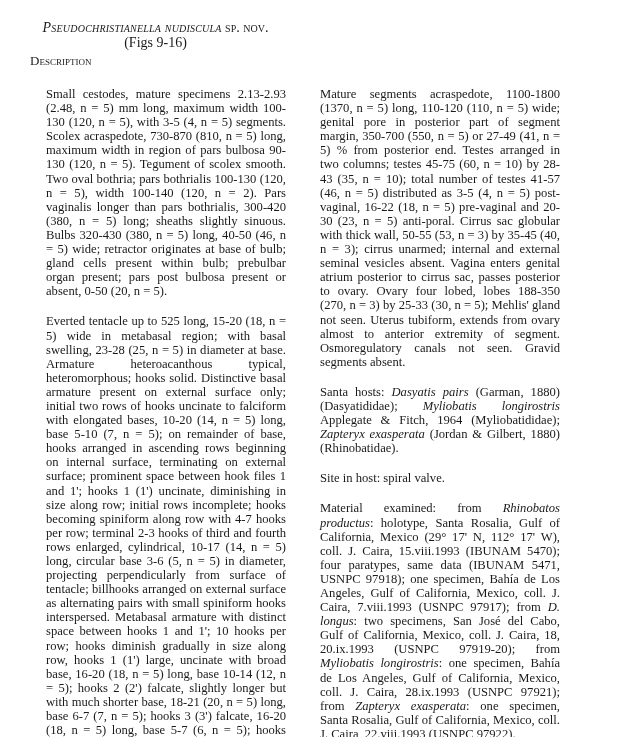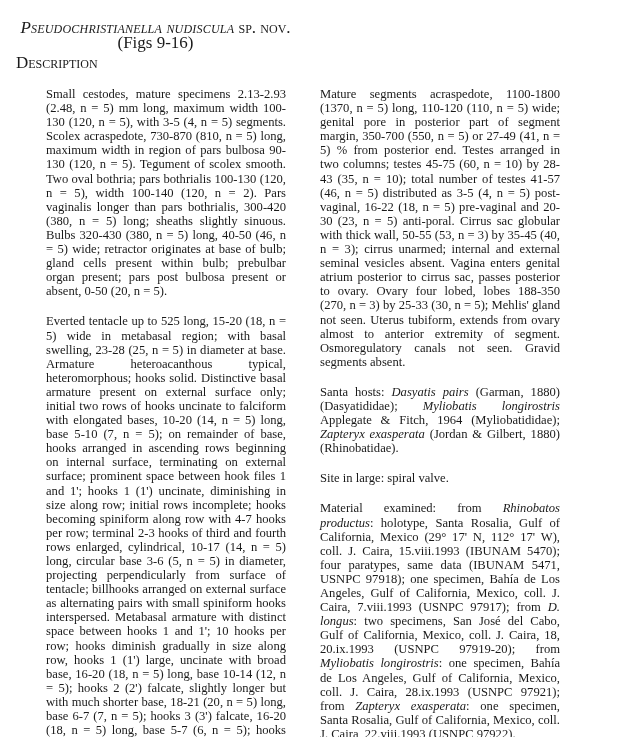--- a/index.html
+++ b/index.html
@@ -1,22 +1,22 @@
 <!DOCTYPE html>
 <html><head>
 <meta charset="utf-8">
 <style>
   html, body { margin: 0; padding: 0; background: #ffffff; }
   body { width: 622px; height: 737px; position: relative; overflow: hidden;
          font-family: "Liberation Serif", "DejaVu Serif", serif; color: #1a1a1a; }
   .title { position: absolute; left: 0; top: 20px; width: 311px; text-align: center;
-           font-size: 17px; line-height: 15px; }
+           font-size: 14px; line-height: 15px; }
   .title .sc { font-variant: small-caps; font-style: italic; letter-spacing: 0.2px; }
   .title .sc2 { font-variant: small-caps; }
-  .section { position: absolute; left: 16px; top: 53px; font-size: 17px; font-variant: small-caps; }
+  .section { position: absolute; left: 30px; top: 53px; font-size: 13px; font-variant: small-caps; }
   .col { position: absolute; font-size: 12.6px; line-height: 14.1px; text-align: justify;
          hyphens: manual; }
   .col p { margin: 16px; }
   .col-left { left: 30px; top: 71px; width: 272px; }
   .col-right { left: 304px; top: 71px; width: 272px; }
   .gap { margin-top: 4px !important; }
   i { font-style: italic; }
 </style>
 </head>
 <body>
@@ -32,16 +32,16 @@
 <div class="section">Description</div>
 
 <div class="col col-left">
   <p>Small cestodes, mature specimens 2.13-2.93 (2.48, n = 5) mm long, maximum width 100-130 (120, n = 5), with 3-5 (4, n = 5) segments. Scolex acraspedote, 730-870 (810, n = 5) long, maximum width in region of pars bulbosa 90-130 (120, n = 5). Tegument of scolex smooth. Two oval bothria; pars bothrialis 100-130 (120, n = 5), width 100-140 (120, n = 2). Pars vaginalis longer than pars bothrialis, 300-420 (380, n = 5) long; sheaths slightly sinuous. Bulbs 320-430 (380, n = 5) long, 40-50 (46, n = 5) wide; retractor originates at base of bulb; gland cells present within bulb; prebulbar organ present; pars post bulbosa present or absent, 0-50 (20, n = 5).</p>
   <p>Everted tentacle up to 525 long, 15-20 (18, n = 5) wide in metabasal region; with basal swelling, 23-28 (25, n = 5) in diameter at base. Armature heteroacanthous typical, heteromorphous; hooks solid. Distinctive basal armature present on external surface only; initial two rows of hooks uncinate to falciform with elongated bases, 10-20 (14, n = 5) long, base 5-10 (7, n = 5); on remainder of base, hooks arranged in ascending rows beginning on internal surface, terminating on external surface; prominent space between hook files 1 and 1'; hooks 1 (1') uncinate, diminishing in size along row; initial rows incomplete; hooks becoming spiniform along row with 4-7 hooks per row; terminal 2-3 hooks of third and fourth rows enlarged, cylindrical, 10-17 (14, n = 5) long, circular base 3-6 (5, n = 5) in diameter, projecting perpendicularly from surface of tentacle; billhooks arranged on external surface as alternating pairs with small spiniform hooks interspersed. Metabasal armature with distinct space between hooks 1 and 1'; 10 hooks per row; hooks diminish gradually in size along row, hooks 1 (1') large, uncinate with broad base, 16-20 (18, n = 5) long, base 10-14 (12, n = 5); hooks 2 (2') falcate, slightly longer but with much shorter base, 18-21 (20, n = 5) long, base 6-7 (7, n = 5); hooks 3 (3') falcate, 16-20 (18, n = 5) long, base 5-7 (6, n = 5); hooks 4(4') spiniform, 12-17 (14, n = 5), base 3-4 (4, n = 5); hooks 5 (5') spiniform, 4-14 (11, n = 5) long, base 3 (3, n = 5); hooks 6 (6') spiniform 8-11 (9, n = 5) long, base 2-3 (3, n = 5); hooks 7 (7') spiniform, 4-7 (5, n = 5) long, base 1-2 (2, n = 5); hooks 8 (8')-10 (10') tiny, spiniform, 4-5 (4, n = 5) long, base 1-2 (2, n = 5); hook rows overlap and alternate on external surface of tentacle.</p>
 </div>
 
 <div class="col col-right">
   <p>Mature segments acraspedote, 1100-1800 (1370, n = 5) long, 110-120 (110, n = 5) wide; genital pore in posterior part of segment margin, 350-700 (550, n = 5) or 27-49 (41, n = 5) % from posterior end. Testes arranged in two columns; testes 45-75 (60, n = 10) by 28-43 (35, n = 10); total number of testes 41-57 (46, n = 5) distributed as 3-5 (4, n = 5) post-vaginal, 16-22 (18, n = 5) pre-vaginal and 20-30 (23, n = 5) anti-poral. Cirrus sac globular with thick wall, 50-55 (53, n = 3) by 35-45 (40, n = 3); cirrus unarmed; internal and external seminal vesicles absent. Vagina enters genital atrium posterior to cirrus sac, passes posterior to ovary. Ovary four lobed, lobes 188-350 (270, n = 3) by 25-33 (30, n = 5); Mehlis' gland not seen. Uterus tubiform, extends from ovary almost to anterior extremity of segment. Osmoregulatory canals not seen. Gravid segments absent.</p>
   <p class="gap"><span>Santa hosts: </span><i>Dasyatis pairs</i><span> (Garman, 1880) (Dasyatididae); </span><i>Myliobatis longirostris</i><span> Applegate &amp; Fitch, 1964 (Myliobatididae); </span><i>Zapteryx exasperata</i><span> (Jordan &amp; Gilbert, 1880) (Rhinobatidae).</span></p>
-  <p>Site in large: spiral valve.</p>
+  <p>Site in host: spiral valve.</p>
   <p><span>Material examined: from </span><i>Rhinobatos productus</i><span>: holotype, Santa Rosalia, Gulf of California, Mexico (29° 17' N, 112° 17' W), coll. J. Caira, 15.viii.1993 (IBUNAM 5470); four paratypes, same data (IBUNAM 5471, USNPC 97918); one specimen, Bahía de Los Angeles, Gulf of California, Mexico, coll. J. Caira, 7.viii.1993 (USNPC 97917); from </span><i>D. longus</i><span>: two specimens, San José del Cabo, Gulf of California, Mexico, coll. J. Caira, 18, 20.ix.1993 (USNPC 97919-20); from </span><i>Myliobatis longirostris</i><span>: one specimen, Bahía de Los Angeles, Gulf of California, Mexico, coll. J. Caira, 28.ix.1993 (USNPC 97921); from </span><i>Zapteryx exasperata</i><span>: one specimen, Santa Rosalia, Gulf of California, Mexico, coll. J. Caira, 22.viii.1993 (USNPC 97922).</span></p>
   <p class="gap">Tegument: Latin, somewhat naked, referring to the external surface of the base of the tentacle.</p>
 </div>
 
 </body></html>

